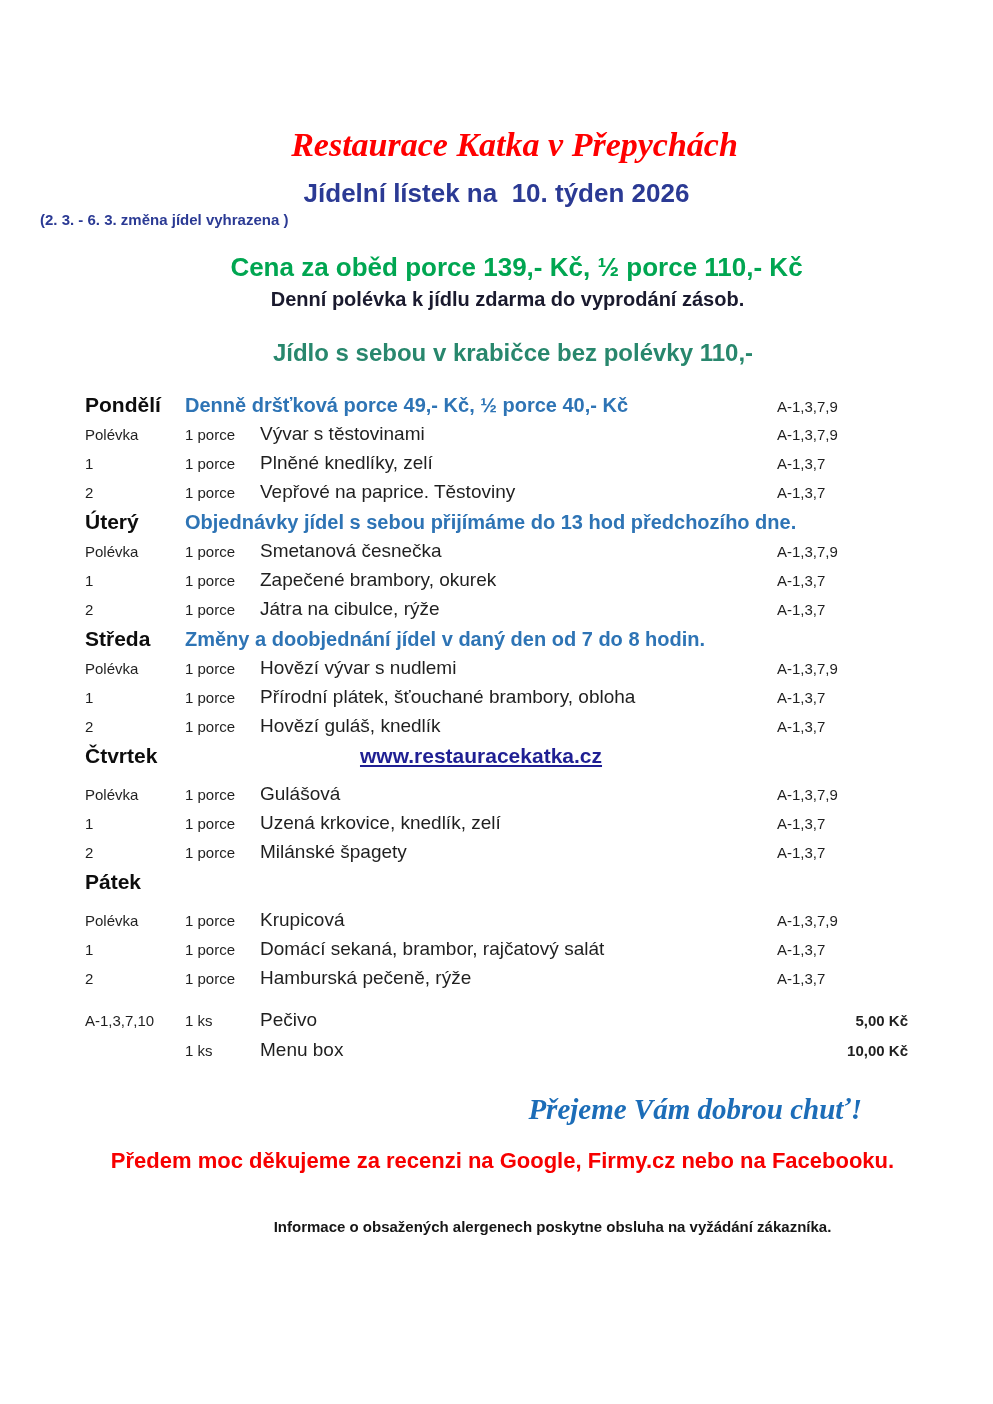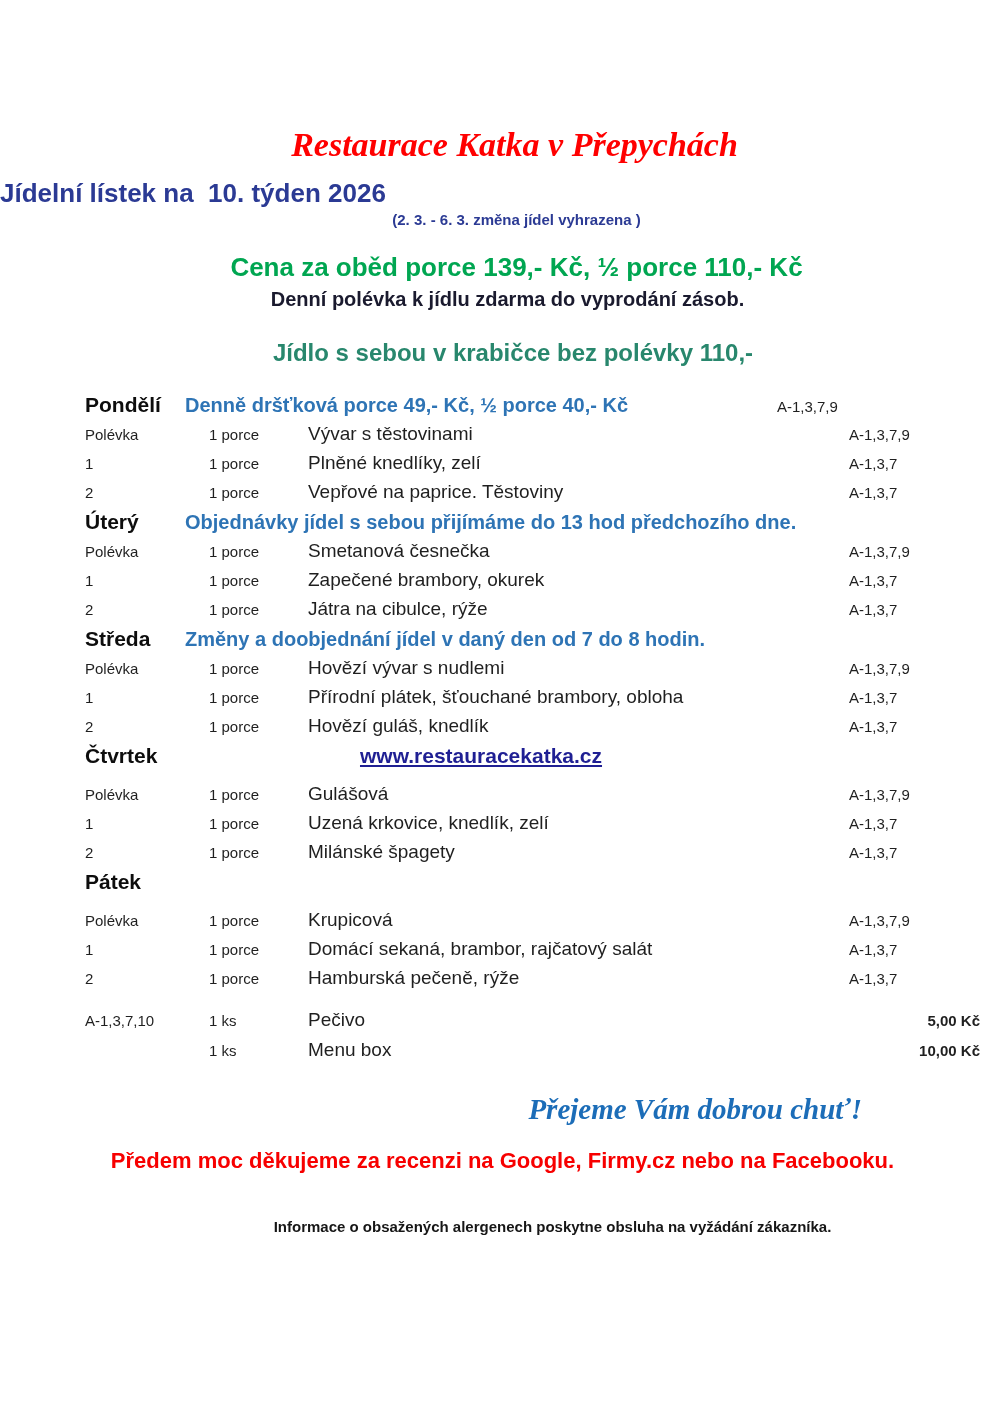--- a/index.html
+++ b/index.html
@@ -9,39 +9,39 @@
   }
   *{margin:0;padding:0;box-sizing:border-box;}
   html,body{background:#ffffff;}
   .page{
     position:relative;width:993px;height:1404px;background:#fff;overflow:hidden;
     font-family:"Liberation Sans","DejaVu Sans",sans-serif;color:var(--text_black);
   }
   .title{margin-top:126px;text-align:center;padding-left:36px;
     font-family:"Liberation Serif","DejaVu Serif",serif;font-style:italic;font-weight:bold;
     font-size:34px;color:var(--title_red);}
-  .subtitle{margin-top:14px;white-space:pre-wrap;
+  .subtitle{margin-top:14px;text-align:center;white-space:pre-wrap;
     font-weight:bold;font-size:26px;color:var(--heading_blue);}
-  .date-note{margin-top:2px;text-align:center;padding-left:40px;
+  .date-note{margin-top:2px;padding-left:40px;
     font-weight:bold;font-size:15px;color:var(--heading_blue);}
   .price-line{margin-top:24px;text-align:center;padding-left:40px;
     font-weight:bold;font-size:26px;color:var(--price_green);}
   .soup-note{margin-top:5px;text-align:center;padding-left:22px;
     font-weight:bold;font-size:20px;color:var(--soup_dark);}
   .takeaway{margin-top:28px;text-align:center;padding-left:33px;
     font-weight:bold;font-size:24px;color:var(--takeaway_teal);}
 
   .menu{margin:26px 0 0 85px;width:823px;}
   .day-row{display:grid;grid-template-columns:100px 592px 131px;align-items:baseline;height:30px;}
   .day-name{font-weight:bold;font-size:21px;color:#0d0d0d;white-space:nowrap;}
   .day-note-wrap{white-space:nowrap;}
   .day-note-wrap.centered{text-align:center;}
   .day-note{font-weight:bold;font-size:20px;color:var(--day_note_blue);}
   .day-link{font-weight:bold;font-size:21px;color:var(--link_navy);text-decoration:underline;}
-  .item-row{display:grid;grid-template-columns:100px 75px 517px 131px;align-items:baseline;height:29px;gap:24px;}
+  .item-row{display:grid;grid-template-columns:100px 75px 517px 131px;align-items:baseline;height:29px;}
   .item-row.gap-top{margin-top:9px;}
   .c1,.c2{font-size:15px;color:var(--text_black);}
   .c3{font-size:19px;color:var(--text_black);white-space:nowrap;}
   .c4{font-size:15px;color:var(--text_black);}
   .extras{margin-top:13px;}
   .extras .item-row{height:30px;}
   .extras .c4{text-align:right;font-weight:bold;}
 
   .wish{margin-top:24px;text-align:right;padding-right:131px;
     font-family:Liberation Serif, serif;font-style:italic;font-weight:bold;

